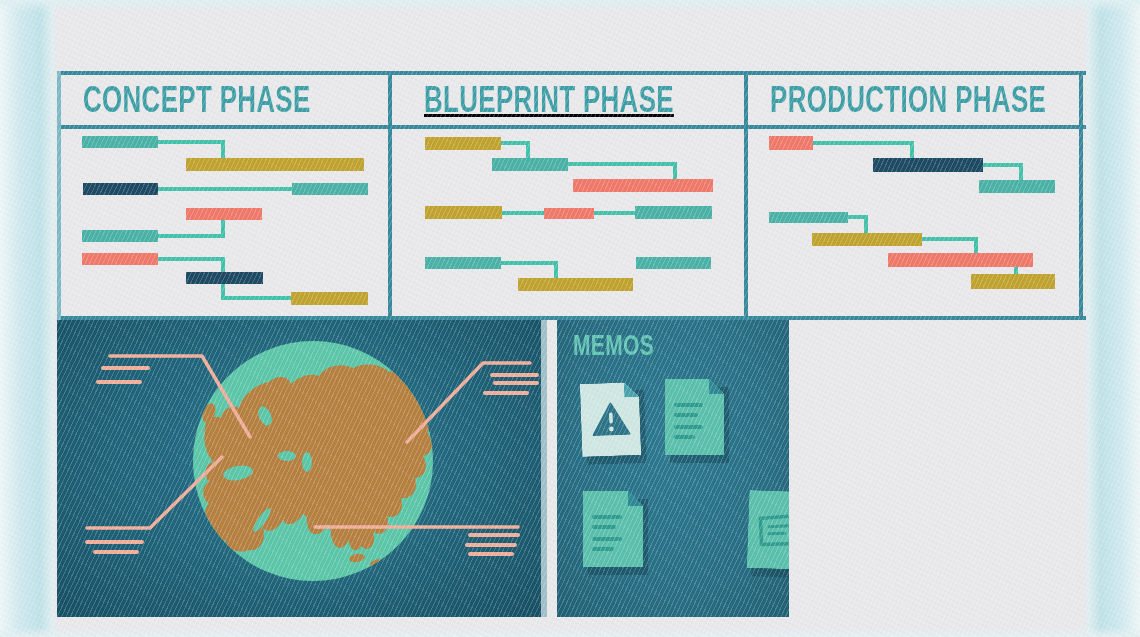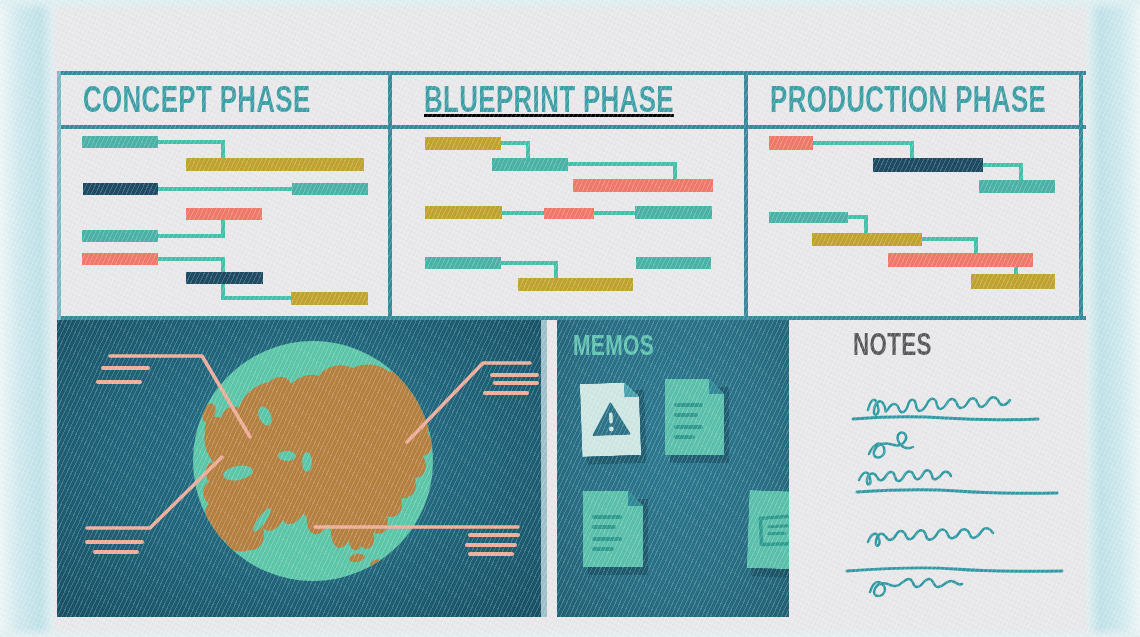--- a/index.html
+++ b/index.html
@@ -240,31 +240,16 @@
       <svg width="46" height="38" viewBox="0 0 46 38">
         <path d="M4 8 L42 4 L40 32 L6 34 Z" fill="none" stroke="#2f9b8f" stroke-width="3.5" stroke-linejoin="round"></path>
         <line x1="13" y1="16" x2="33" y2="14.5" stroke="#2f9b8f" stroke-width="3" stroke-linecap="round"></line>
         <line x1="13" y1="23" x2="29" y2="22" stroke="#2f9b8f" stroke-width="3" stroke-linecap="round"></line>
       </svg></span>
           </div>
         </div>
       </div>
   </div>
 
-  <div class="notes-panel">
-    <span class="condensed notes-title" style="color: rgb(88, 88, 90);">NOTES</span>
-    <svg class="notes-scribbles" width="251" height="297" viewBox="0 0 251 297">
-      <g fill="none" stroke-linecap="round">
-        <path stroke-width="2.5" d="M33,90 c3,-12 8,-14 10,-3 c2,8 -5,11 -4,3 c1,-8 7,-12 10,-5 c3,6 0,9 4,4 c5,-7 9,-6 11,0 c2,6 7,3 9,-4 c2,-7 7,-7 8,0 c1,8 6,8 11,-1 c4,-8 9,-6 10,1 c1,6 6,5 10,-2 c3,-6 8,-5 10,1 c2,6 7,5 11,-2 c4,-6 8,-4 10,2 c2,5 7,3 10,-3 c4,-6 9,-4 11,1 c2,5 8,3 11,-2" stroke="#2e9aa3"></path>
-        <path stroke-width="3" d="M18,99 q48,-4 92,-1 t93,1" stroke="#2e9aa3"></path>
-        <path stroke-width="2.5" d="M34,134 c5,-11 12,-14 15,-6 c2,6 -3,11 -8,9 c-5,-2 -1,-11 6,-13 c8,-2 12,3 18,1 c5,-2 8,-7 5,-11 c-3,-4 -9,0 -7,6 c2,7 9,10 15,7" stroke="#2e9aa3"></path>
-        <path stroke-width="2.5" d="M24,160 c4,-9 9,-10 11,-2 c2,7 -4,9 -3,2 c1,-7 7,-9 10,-3 c2,5 6,4 9,-1 c3,-6 8,-5 9,1 c2,6 6,5 9,-1 c3,-6 8,-6 10,0 c2,5 6,4 9,-2 c3,-6 8,-4 9,2 c1,5 5,4 9,-1 c3,-5 8,-4 10,1" stroke="#2e9aa3"></path>
-        <path stroke-width="3" d="M22,172 q60,-4 100,-1 t100,2" stroke="#2e9aa3"></path>
-        <path stroke-width="2.5" d="M33,222 c4,-10 9,-11 11,-3 c2,7 -4,10 -3,2 c1,-7 6,-10 10,-4 c3,5 7,3 10,-2 c3,-6 8,-5 10,1 c2,5 6,4 10,-2 c4,-6 9,-4 10,2 c2,6 7,4 11,-2 c4,-7 9,-5 11,1 c2,5 7,4 11,-2 c4,-6 9,-4 11,2 c2,5 7,3 11,-3 c4,-6 9,-4 12,1" stroke="#2e9aa3"></path>
-        <path stroke-width="3" d="M12,251 q70,-5 108,-2 t107,2" stroke="#2e9aa3"></path>
-        <path stroke-width="2.5" d="M35,272 c3,-10 8,-12 12,-8 c6,5 2,12 -4,12 c-6,0 -5,-9 2,-12 c7,-3 10,3 16,2 c6,-1 8,-7 13,-7 c5,0 3,8 8,8 c5,0 7,-8 12,-8 c5,0 4,8 9,8 c5,0 8,-6 13,-6 c5,0 6,5 11,3" stroke="#2e9aa3"></path>
-      </g>
-    </svg>
-  </div>
 
 </div>
 
 <div class="paper-texture"></div>
 
 </body></html>

